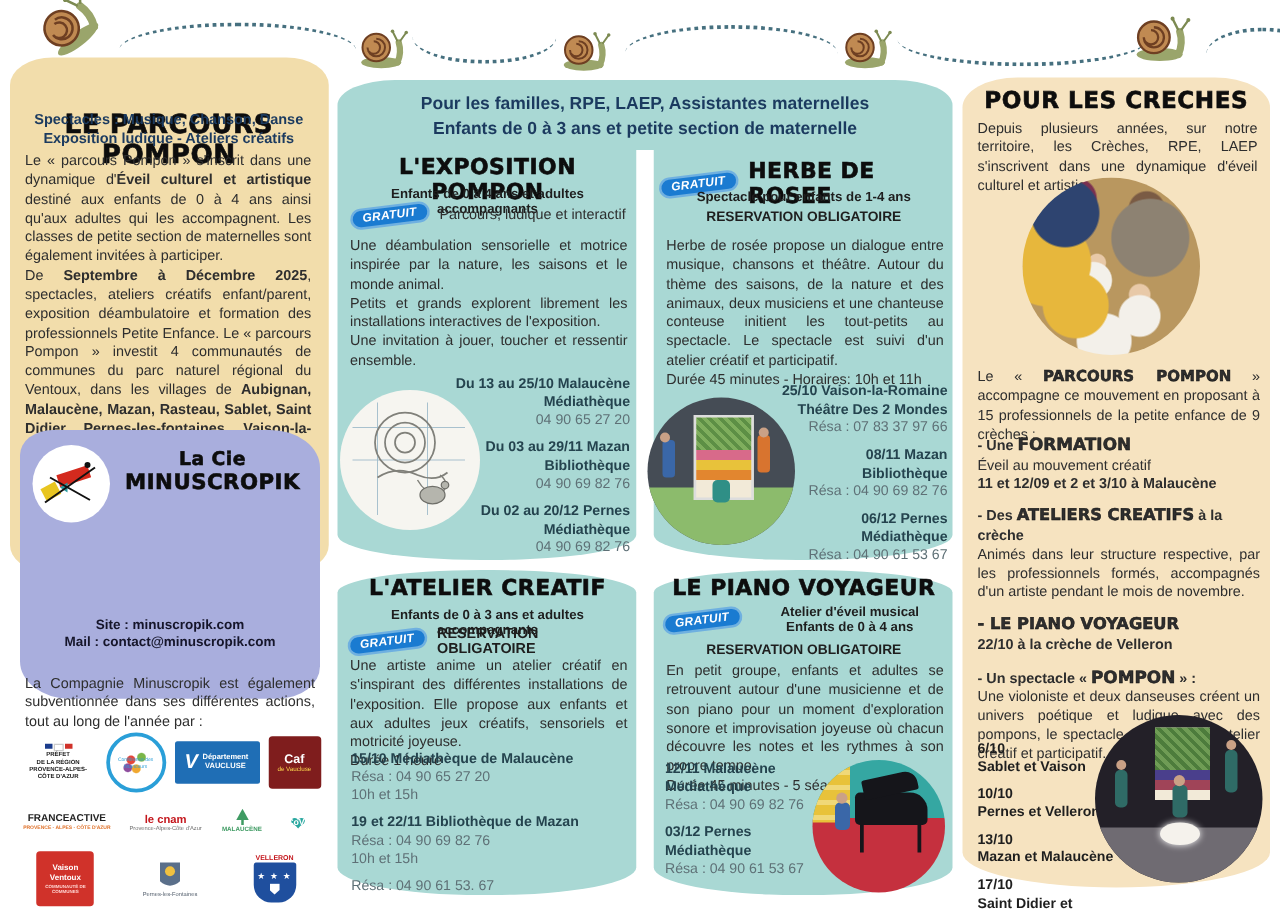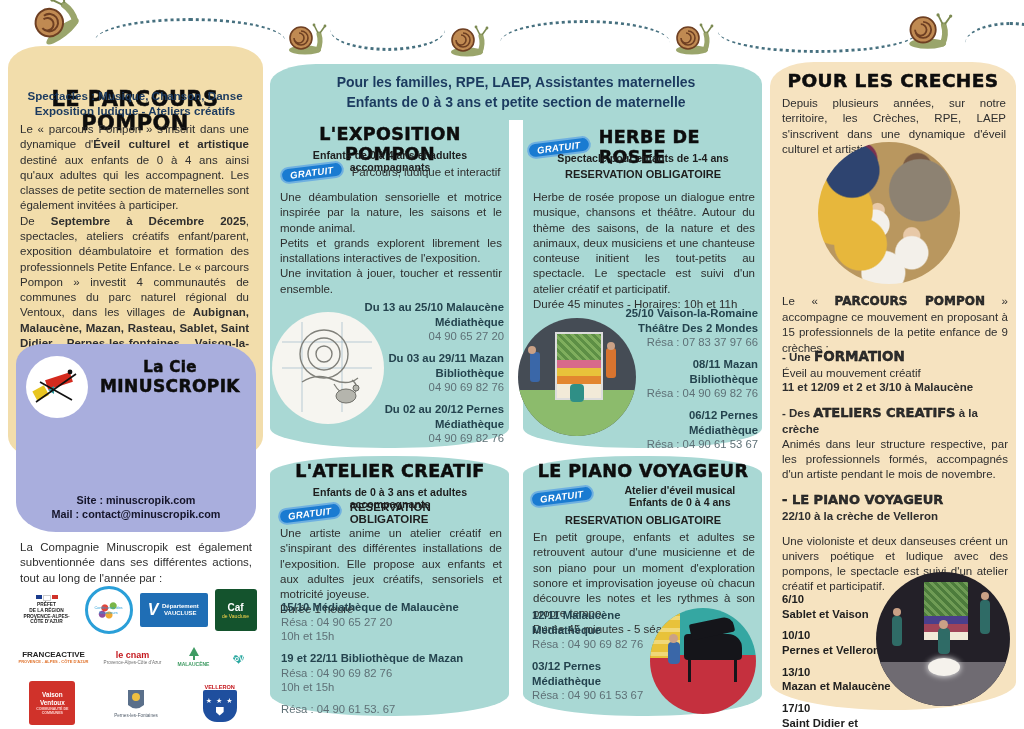--- a/index.html
+++ b/index.html
@@ -106,21 +106,21 @@
   <div class="abs ctr" style="left:10px;top:88px;width:250px;font-size:11.6px;line-height:1.3;">
     <div class="b navy">Spectacles : Musique, Chanson, Danse</div>
     <div class="b navy">Exposition ludique - Ateliers créatifs</div>
   </div>
   <div class="abs body-txt jus" style="left:20px;top:122px;width:229px;">
     <span>Le « parcours Pompon » s'inscrit dans une dynamique d'</span><span class="b">Éveil culturel et artistique</span><span> destiné aux enfants de 0 à 4 ans ainsi qu'aux adultes qui les accompagnent. Les classes de petite section de maternelles sont également invitées à participer.</span>
     <br>
     <span>De </span><span class="b">Septembre à Décembre 2025</span><span>, spectacles, ateliers créatifs enfant/parent, exposition déambulatoire et formation des professionnels Petite Enfance. Le « parcours Pompon » investit 4 communautés de communes du parc naturel régional du Ventoux, dans les villages de </span><span class="b">Aubignan, Malaucène, Mazan, Rasteau, Sablet, Saint Didier, Pernes-les-fontaines, Vaison-la-Romaine et Velleron.</span>
   </div>
 
-  <div class="panel peri" style="left:16px;top:344px;width:240px;height:188px;border-radius:26px 40px 34px 40px / 20px 30px 26px 30px;">
+  <div class="panel peri" style="left:16px;top:344px;width:240px;height:215px;border-radius:26px 40px 34px 40px / 20px 30px 26px 30px;">
     <div class="abs" style="left:10px;top:12px;width:62px;height:62px;background:#fff;border-radius:50%;">
       <svg width="62" height="62" viewBox="0 0 62 62">
         <rect x="20" y="20" width="26" height="10" fill="#d42a1e" transform="rotate(-18 33 25)"></rect>
         <rect x="8" y="32" width="13" height="11" fill="#e8c520" transform="rotate(-28 14 37)"></rect>
         <path d="M22 34 L28 30 L28 38 Z" fill="#2a9aa0"></path>
         <path d="M10 46 L50 18 M14 26 L46 44" stroke="#111" stroke-width="1.6"></path>
         <circle cx="44" cy="16" r="2.4" fill="#111"></circle>
       </svg>
     </div>
     <div class="abs ctr" style="left:78px;top:14px;width:152px;">
@@ -145,21 +145,21 @@
 PROVENCE-ALPES-
 CÔTE D'AZUR</div>
     </div>
     <div class="logo" style="width:42px;height:42px;border-radius:50%;border:3px solid #2a9fd8;background:radial-gradient(circle at 40% 45%,#e5453a 0 3px,transparent 4px),radial-gradient(circle at 60% 40%,#7ab648 0 3px,transparent 4px),radial-gradient(circle at 50% 62%,#f0a830 0 3px,transparent 4px),radial-gradient(circle at 34% 60%,#8e4d9e 0 3px,transparent 4px),#fff;">
       <div style="font-size:4px;color:#2a9fd8;">Conférence des financeurs</div>
     </div>
     <div class="logo" style="width:68px;height:34px;background:#1f6eb5;flex-direction:row;gap:3px;border-radius:2px;">
       <span style="font-size:16px;font-weight:bold;color:#fff;font-style:italic;">V</span>
       <span class="b" style="font-size:6px;color:#fff;width:38px;line-height:1.2;">Département VAUCLUSE</span>
     </div>
-    <div class="logo" style="width:42px;height:42px;background:#14532d;border-radius:3px;">
+    <div class="logo" style="width:42px;height:42px;background:#7f1d1d;border-radius:3px;">
       <span class="b" style="font-size:10px;color:#fff;">Caf</span>
       <span style="font-size:5px;color:#ffd94d;">de Vaucluse</span>
     </div>
     <div class="logo" style="width:82px;height:26px;background:#fff;">
       <span class="b" style="font-size:8px;color:#232323;text-align:center;">FRANCEACTIVE</span>
       <span class="b" style="font-size:4px;color:#e0732c;">PROVENCE - ALPES - CÔTE D'AZUR</span>
     </div>
     <div class="logo" style="width:74px;height:26px;background:#fff;">
       <span class="b" style="font-size:9px;color:#c4161c;">le cnam</span>
       <span style="font-size:4.6px;color:#707070;">Provence-Alpes-Côte d'Azur</span>
@@ -365,20 +365,23 @@
     <div class="b">11 et 12/09 et 2 et 3/10 à Malaucène</div>
     <div style="height:10px;"></div>
     <div>
       <span class="b">- Des </span><span class="bubble-inline" style="font-size:13px;">ATELIERS CREATIFS</span><span class="b"> à la crèche</span>
     </div>
     <div class="jus">Animés dans leur structure respective, par les professionnels formés, accompagnés d'un artiste pendant le mois de novembre.</div>
     <div style="height:10px;"></div>
     <div class="bubble-inline" style="font-size:13px;">- LE PIANO VOYAGEUR</div>
     <div class="b">22/10 à la crèche de Velleron</div>
     <div style="height:10px;"></div>
+    <div>
+      <span class="b">- Un spectacle « </span><span class="bubble-inline" style="font-size:13.5px;">POMPON</span><span class="b"> » :</span>
+    </div>
     <div class="jus">Une violoniste et deux danseuses créent un univers poétique et ludique avec des pompons, le spectacle est suivi d'un atelier créatif et participatif.</div>
   </div>
   <div class="abs" style="left:782px;top:592px;width:130px;font-size:11.3px;line-height:1.3;color:#1e1e1e;">
     <div style="margin-bottom:7px;">
       <div class="b">6/10</div>
       <div class="b">Sablet et Vaison</div>
     </div>
     <div style="margin-bottom:7px;">
       <div class="b">10/10</div>
       <div class="b">Pernes et Velleron</div>

